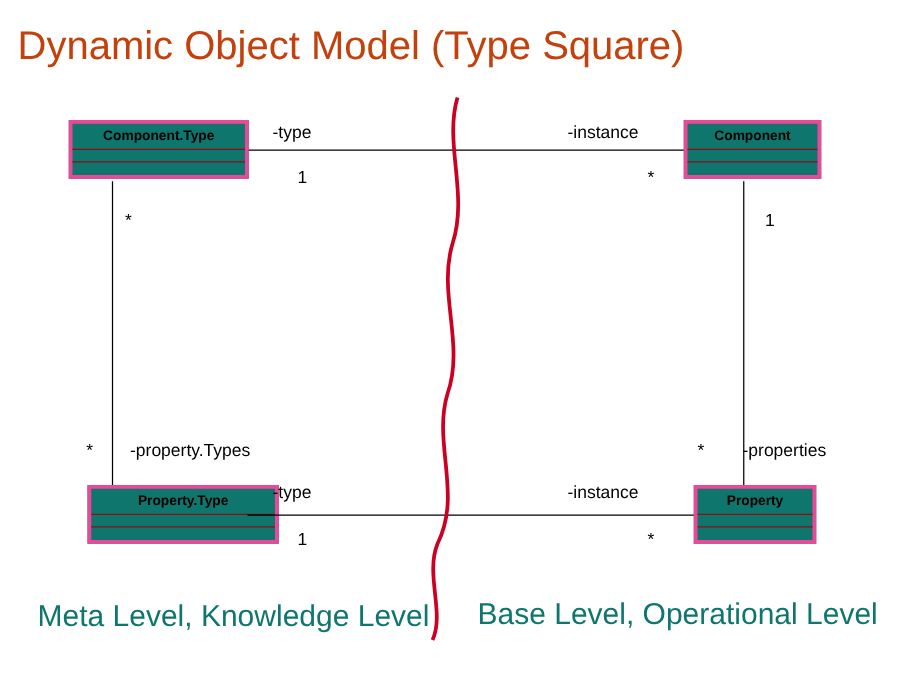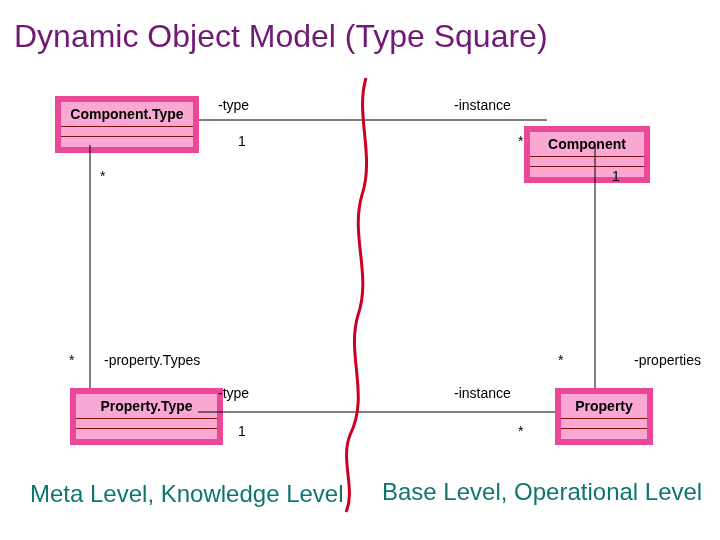--- a/index.html
+++ b/index.html
@@ -10,30 +10,30 @@
     background: #fff;
     font-family: Arial, Helvetica, sans-serif;
     position: relative;
     overflow: hidden;
   }
   .title {
     position: absolute;
     left: 14px;
     top: 18px;
     font-size: 32px;
-    color: #701a75;
+    color: #c2410c;
     letter-spacing: 0px;
   }
   
   .umlbox {
     position: absolute;
-    border: 6px solid #ec4899;
-    background: #f9a8d4;
+    border: 3px solid #ec4899;
+    background: #0f766e;
     font-family: Verdana, Arial, sans-serif;
-    font-size: 14px;
+    font-size: 11px;
   }
   .umlbox .name {
     text-align: center;
     padding: 4px 8px;
     font-weight: bold;
     border-bottom: 1px solid #8a0f0f;
     white-space: nowrap;
   }
   .umlbox .compartment {
     height: 10px;
@@ -66,21 +66,21 @@
 <body>
 
 <div class="title">Dynamic Object Model (Type Square)</div>
 
 <div class="umlbox" style="left:55px; top:96px; width:144px;">
   <div class="name">Component.Type</div>
   <div class="compartment"></div>
   <div class="compartment last"></div>
 </div>
 
-<div class="umlbox" style="left:524px; top:96px; width:126px;margin-top:30px;">
+<div class="umlbox" style="left:547px; top:96px; width:110px;">
   <div class="name">Component</div>
   <div class="compartment"></div>
   <div class="compartment last"></div>
 </div>
 
 <div class="umlbox" style="left:70px; top:388px; width:153px;">
   <div class="name">Property.Type</div>
   <div class="compartment"></div>
   <div class="compartment last"></div>
 </div>
@@ -100,21 +100,21 @@
 <div class="lbl" style="left:238px; top:423px;">1</div>
 <div class="lbl" style="left:454px; top:385px;">-instance</div>
 <div class="lbl" style="left:518px; top:423px;">*</div>
 
 <div class="lbl" style="left:100px; top:168px;">*</div>
 <div class="lbl" style="left:69px; top:352px;">*</div>
 <div class="lbl" style="left:104px; top:352px;">-property.Types</div>
 
 <div class="lbl" style="left:612px; top:168px;">1</div>
 <div class="lbl" style="left:558px; top:352px;">*</div>
-<div class="lbl" style="left:594px; top:352px;margin-left:40px;">-properties</div>
+<div class="lbl" style="left:594px; top:352px;">-properties</div>
 
 <div class="caption-left" style="left:30px; top:480px;">Meta Level, Knowledge Level</div>
 <div class="caption-right" style="left:382px; top:478px;">Base Level, Operational Level</div>
 
 <svg class="overlay">
 
   <line x1="199" y1="120" x2="547" y2="120" stroke="#000" stroke-width="1"></line>
 
   <line x1="198" y1="412" x2="555" y2="412" stroke="#000" stroke-width="1"></line>
 

